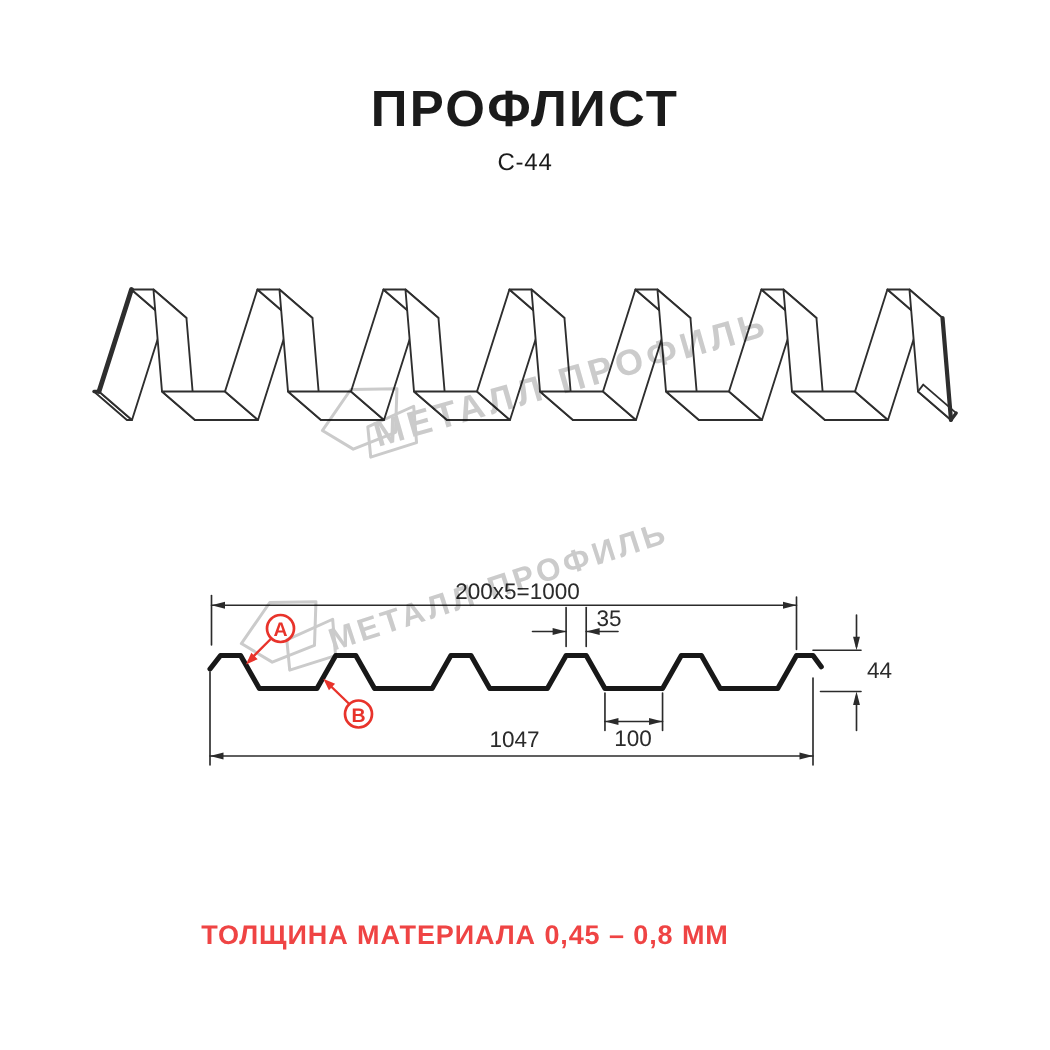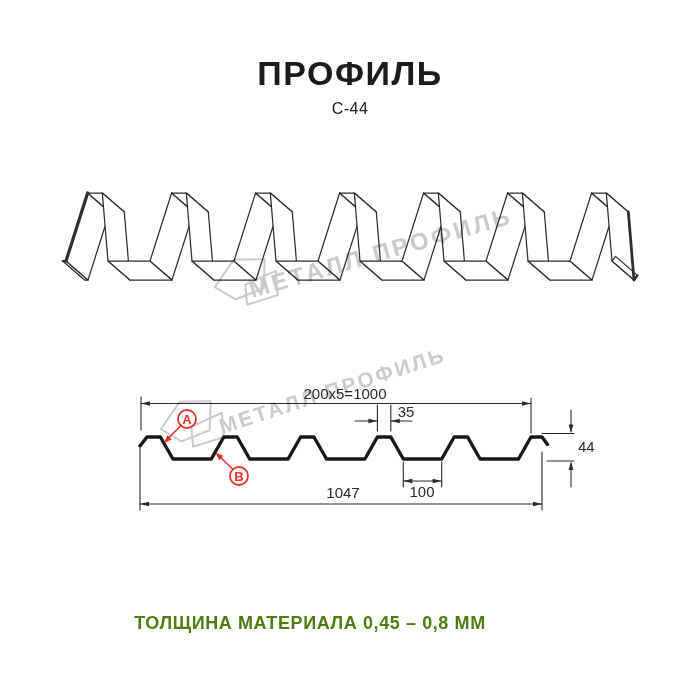--- a/index.html
+++ b/index.html
@@ -3,32 +3,32 @@
 <meta charset="utf-8">
 <style>
   html,body{margin:0;padding:0;background:#ffffff;}
   #stage{position:relative;width:700px;height:700px;background:#ffffff;overflow:hidden;
          font-family:"Liberation Sans","DejaVu Sans",sans-serif;}
   .title{position:absolute;top:54px;left:0;width:700px;text-align:center;
          font-size:34px;font-weight:800;letter-spacing:1.5px;color:#1b1b1b;}
   .subtitle{position:absolute;top:100px;left:0;width:700px;text-align:center;
          font-size:16px;font-weight:400;letter-spacing:0.5px;color:#1b1b1b;}
   .footer{position:absolute;top:613px;left:0;width:620px;text-align:center;
-         font-size:18px;font-weight:600;letter-spacing:0.6px;color:#4d7c0f;}
+         font-size:18px;font-weight:600;letter-spacing:0.6px;color:#ef4444;}
   svg{position:absolute;left:0;top:0;}
   .dim-text{font-size:15px;fill:#2b2b2b;font-weight:400;}
   .label-text{font-size:13px;font-weight:700;}
   .wm-text{font-weight:700;}
   .wm{mix-blend-mode:multiply;}
 </style>
 </head>
 <body>
 
 <div id="stage">
-  <div class="title">ПРОФИЛЬ</div>
+  <div class="title">ПРОФЛИСТ</div>
   <div class="subtitle">С-44</div>
 
   <svg id="diagram-svg" width="700" height="700" viewBox="0 0 700 700">
 
     <g id="sheet3d">
         <path d="M62.6,261.0 L66.0,261.0 L88.0,280.0 L84.6,280.0 Z" fill="#ffffff" stroke="#2e2e2e" stroke-width="1.25" stroke-linejoin="round"></path>
         <path d="M66.0,261.0 L87.6,193.0 L109.6,212.0 L88.0,280.0 Z" fill="#ffffff" stroke="#2e2e2e" stroke-width="1.25" stroke-linejoin="round"></path>
         <path d="M87.6,193.0 L102.3,193.0 L124.3,212.0 L109.6,212.0 Z" fill="#ffffff" stroke="#2e2e2e" stroke-width="1.25" stroke-linejoin="round"></path>
         <path d="M102.3,193.0 L108.0,261.0 L130.0,280.0 L124.3,212.0 Z" fill="#ffffff" stroke="#2e2e2e" stroke-width="1.25" stroke-linejoin="round"></path>
         <path d="M108.0,261.0 L150.0,261.0 L172.0,280.0 L130.0,280.0 Z" fill="#ffffff" stroke="#2e2e2e" stroke-width="1.25" stroke-linejoin="round"></path>

